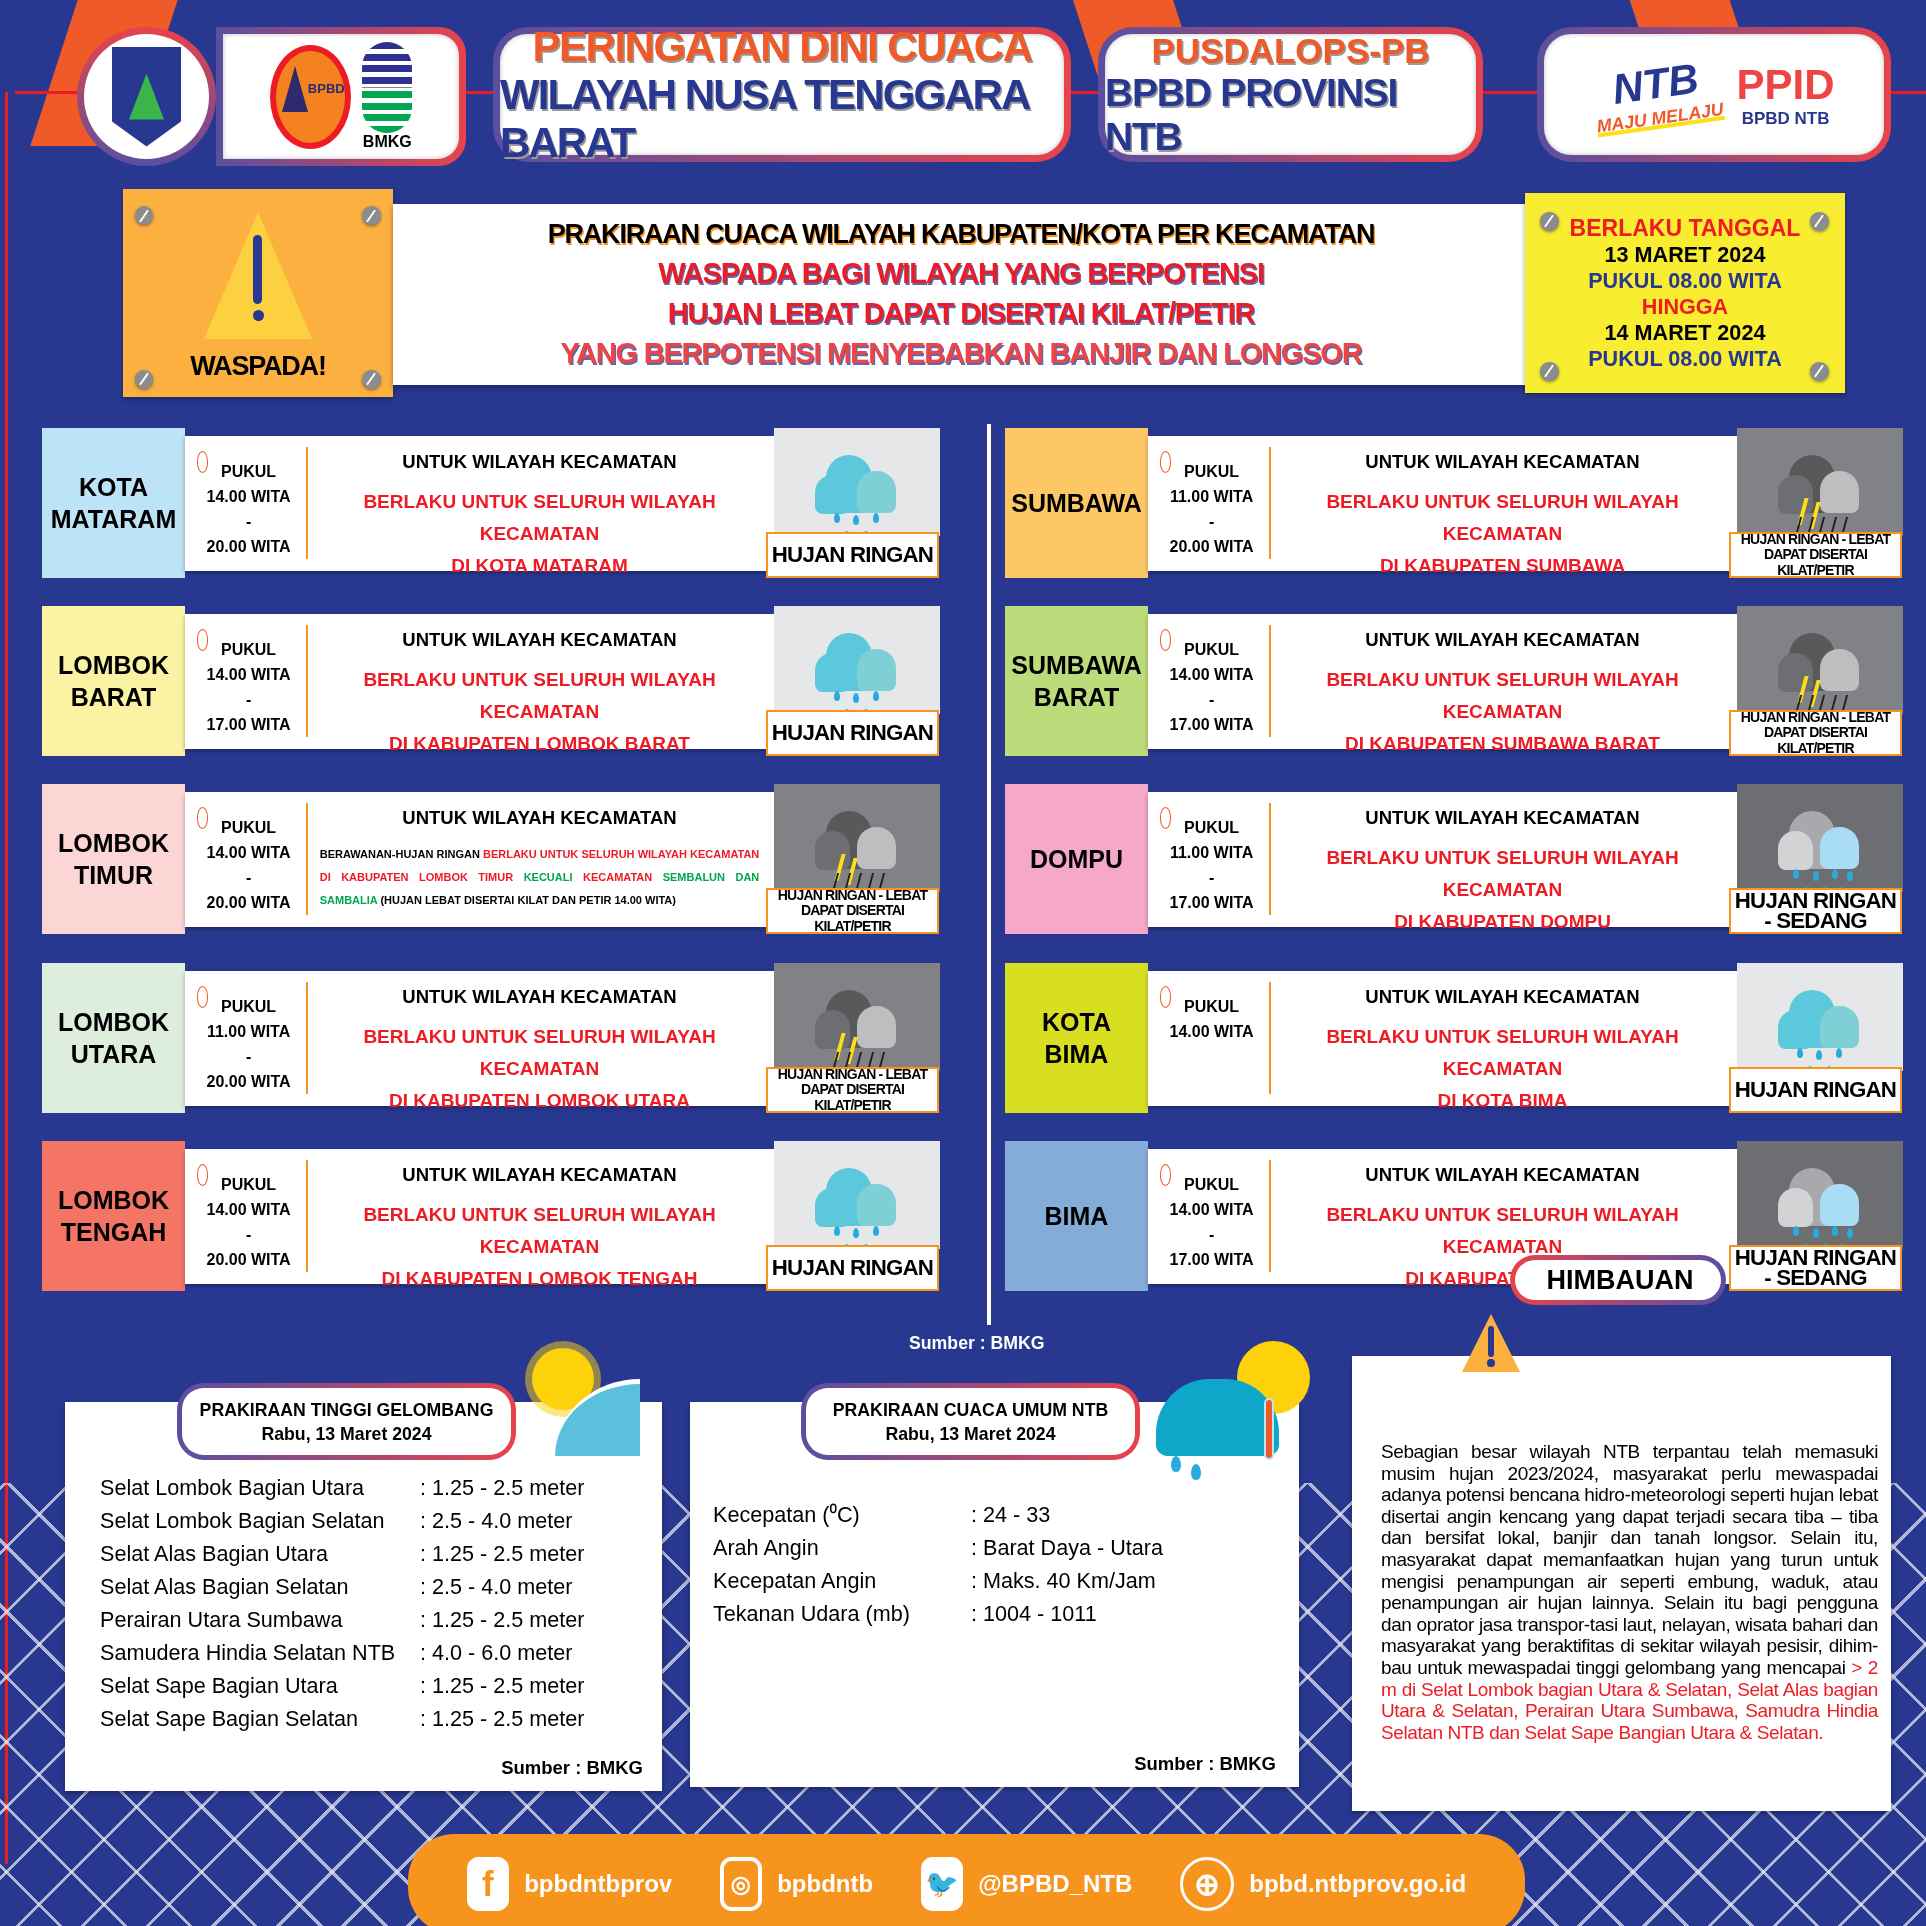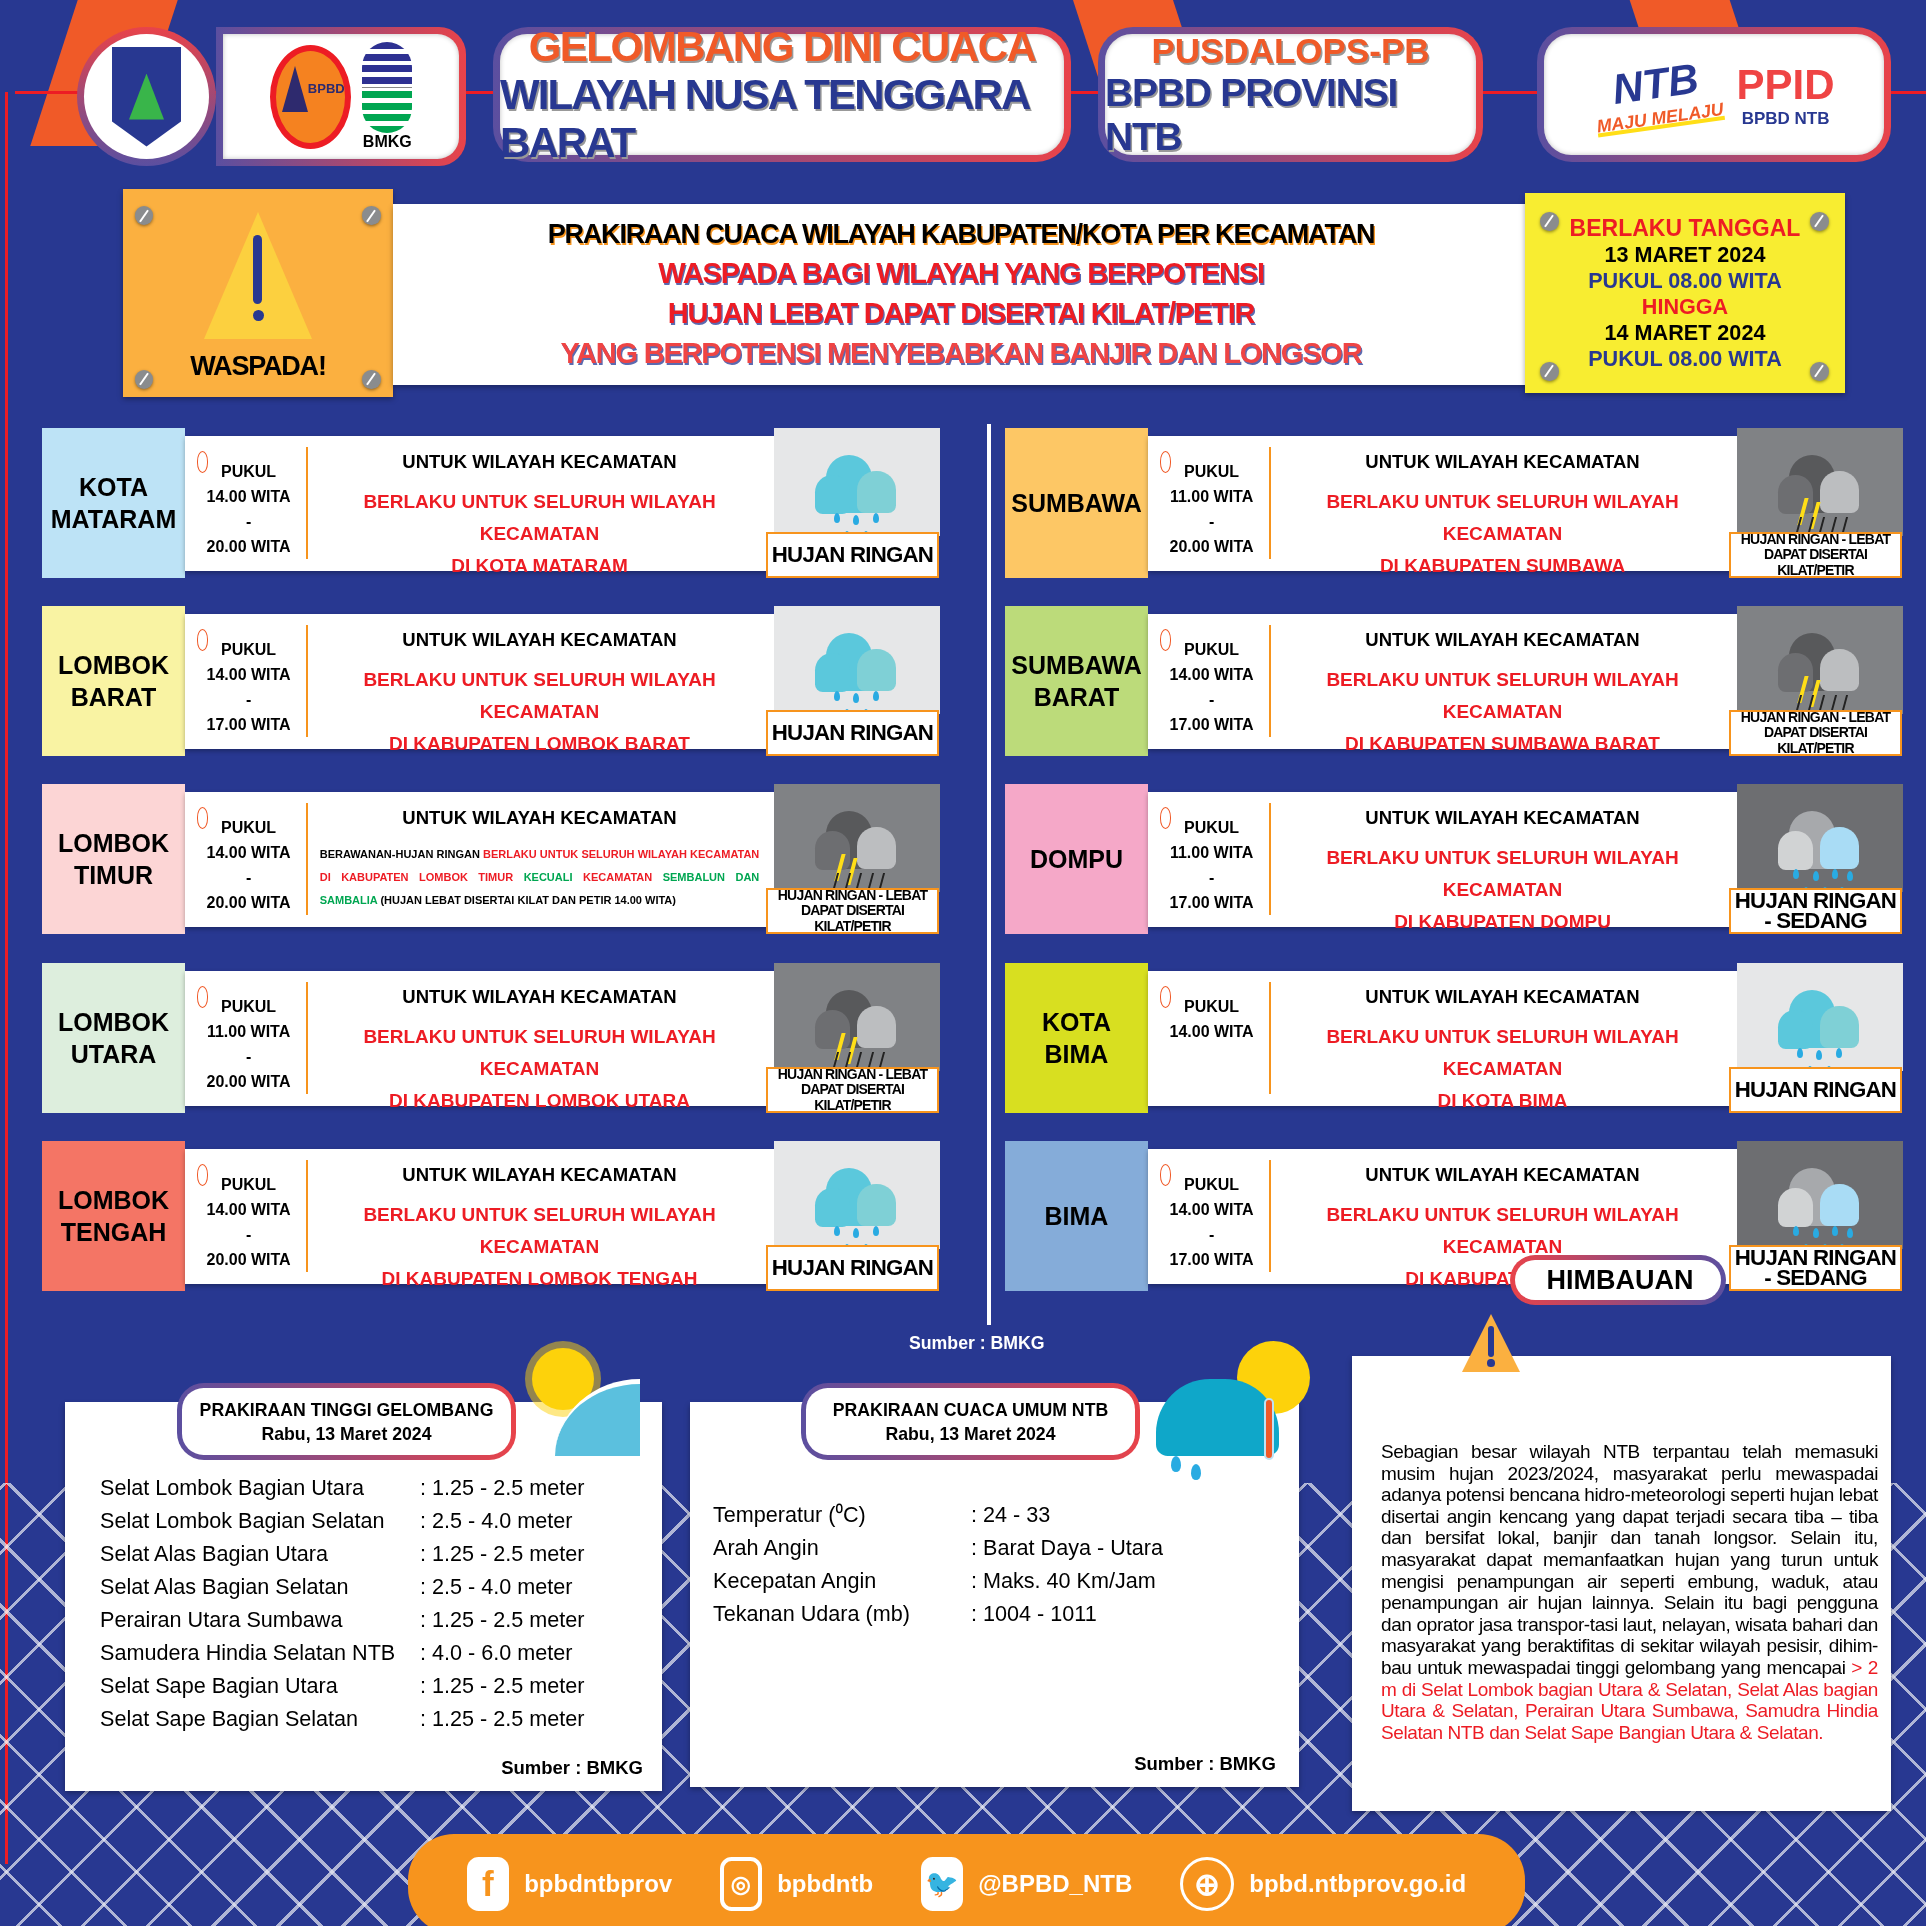--- a/index.html
+++ b/index.html
@@ -76,21 +76,21 @@
       <div style="display:flex;flex-direction:column;align-items:center">
         <div style="width:50px;height:42px;border-radius:25px 25px 0 0;background:repeating-linear-gradient(#2e3192 0 7px,#fff 7px 11.6px)"></div>
         <div style="width:50px;height:1.5px;background:#888;margin:2.3px 0"></div>
         <div style="width:50px;height:42px;border-radius:0 0 25px 25px;background:repeating-linear-gradient(#00a651 0 7px,#fff 7px 11.6px)"></div>
         <span style="font-weight:bold;font-size:16px">BMKG</span>
       </div>
     </div>
   </div>
   <div class="pill" style="left:493px;top:27px;width:578px;height:135px">
     <div class="pill-in">
-      <div class="t-orange" style="font-size:42px;letter-spacing:-1.5px">GELOMBANG DINI CUACA</div>
+      <div class="t-orange" style="font-size:42px;letter-spacing:-1.5px">PERINGATAN DINI CUACA</div>
       <div class="t-blue" style="font-size:42px;letter-spacing:-1.9px">WILAYAH NUSA TENGGARA BARAT</div>
     </div>
   </div>
   <div class="pill" style="left:1098px;top:27px;width:385px;height:135px">
     <div class="pill-in">
       <div class="t-orange" style="font-size:35px">PUSDALOPS-PB</div>
       <div class="t-blue" style="font-size:39px;letter-spacing:-1.2px">BPBD PROVINSI NTB</div>
     </div>
   </div>
   <div class="pill" style="left:1537px;top:27px;width:354px;height:135px;background:linear-gradient(90deg,#5b4fa0,#e8434a)">
@@ -613,21 +613,21 @@
     </div>
 </div>
 <div style="position:absolute;left:524px;top:1348px;width:116px;height:108px">
   <div style="position:absolute;left:7.7px;top:0;width:62px;height:62px;border-radius:50%;background:#fdd20b;box-shadow:0 0 0 7px rgba(253,210,11,.5)"></div>
   <div style="position:absolute;left:31px;top:31px;width:85px;height:77px;border-radius:100% 0 0 0;background:#5bc0de;border-top:5.4px solid #fff"></div>
 </div>
 
 <div class="paper" style="left:690px;top:1402px;width:609px;height:385px">
   <div style="position:absolute;left:23px;top:96px;width:578px" id="general-rows">
       <div class="kv">
-        <span class="k" style="width:258px">Temperatur (⁰C)</span>
+        <span class="k" style="width:258px">Kecepatan (⁰C)</span>
         <span>: 24 - 33</span>
       </div>
       <div class="kv">
         <span class="k" style="width:258px">Arah Angin</span>
         <span>: Barat Daya - Utara</span>
       </div>
       <div class="kv">
         <span class="k" style="width:258px">Kecepatan Angin</span>
         <span>: Maks. 40 Km/Jam</span>
       </div>

